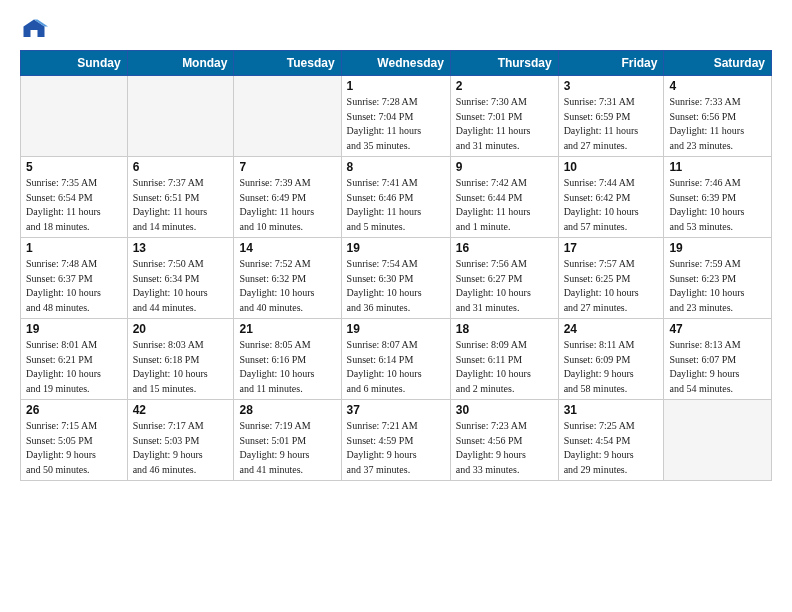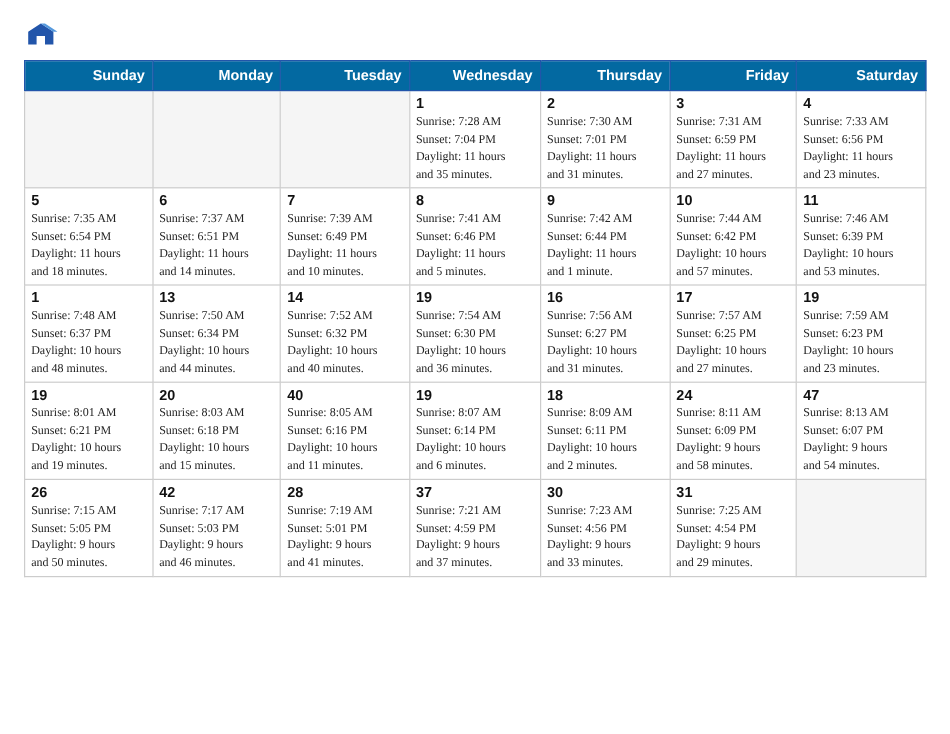--- a/index.html
+++ b/index.html
@@ -211,21 +211,21 @@
         <tr class="week-row">
           <td>
             <div class="day-num">19</div>
             <div class="day-info">Sunrise: 8:01 AM<br>Sunset: 6:21 PM<br>Daylight: 10 hours<br>and 19 minutes.</div>
           </td>
           <td>
             <div class="day-num">20</div>
             <div class="day-info">Sunrise: 8:03 AM<br>Sunset: 6:18 PM<br>Daylight: 10 hours<br>and 15 minutes.</div>
           </td>
           <td>
-            <div class="day-num">40</div>
+            <div class="day-num">21</div>
             <div class="day-info">Sunrise: 8:05 AM<br>Sunset: 6:16 PM<br>Daylight: 10 hours<br>and 11 minutes.</div>
           </td>
           <td>
             <div class="day-num">19</div>
             <div class="day-info">Sunrise: 8:07 AM<br>Sunset: 6:14 PM<br>Daylight: 10 hours<br>and 6 minutes.</div>
           </td>
           <td>
             <div class="day-num">18</div>
             <div class="day-info">Sunrise: 8:09 AM<br>Sunset: 6:11 PM<br>Daylight: 10 hours<br>and 2 minutes.</div>
           </td>

